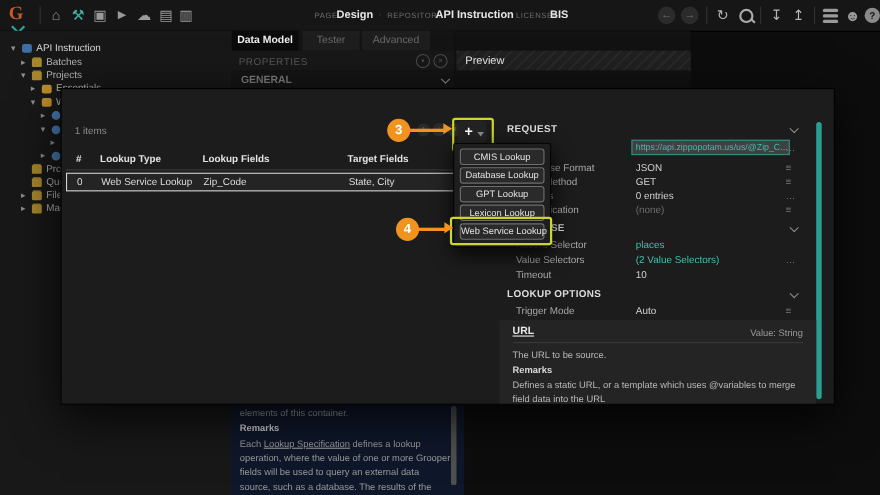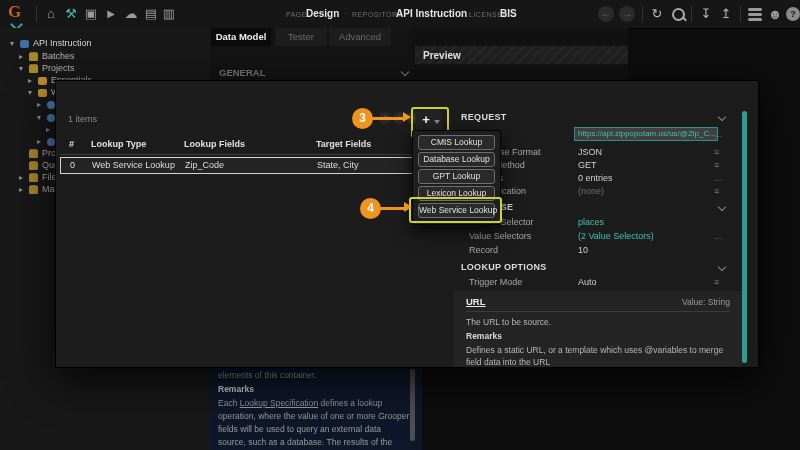--- a/index.html
+++ b/index.html
@@ -174,28 +174,33 @@
       <span class="tico folder" style="left:29px"></span>
       <span class="tlbl" style="left:42px">Machines</span>
     </div>
   </div>
 
   <div class="abs" style="left:210px;top:28px;width:203px;height:338px;background:#141414"></div>
   <div class="tab active" style="left:211px;width:60px">Data Model</div>
   <div class="tab idle" style="left:275px;width:52px">Tester</div>
   <div class="tab idle" style="left:329px;width:62px">Advanced</div>
 
+  <div class="barrow" style="top:46px;height:18px;background:#181818">
+    <span class="abs" style="left:7px;top:5px;font-size:9px;color:#585858;letter-spacing:.5px">PROPERTIES</span>
+    <span class="ringico" style="left:168px">▪</span>
+    <span class="ringico" style="left:184px">×</span>
+  </div>
   <div class="barrow" style="top:64px;height:16px;background:#141414">
     <span class="abs" style="left:9px;top:3px;font-size:9.5px;font-weight:bold;color:#7a7a7a">GENERAL</span>
     <span class="chev" style="left:192px;top:5px"></span>
   </div>
 
   <div class="abs" style="left:413px;top:28px;width:215px;height:338px;background:#121212">
     <div class="abs hatch" style="left:2px;top:18px;width:213px;height:18px;background-color:#202020">
-      <span class="abs" style="left:8px;top:4px;font-size:10px;font-weight:bold;color:#e8e8e8">Preview</span>
+      <span class="abs" style="left:8px;top:4px;font-size:10px;font-weight:normal;color:#e8e8e8">Preview</span>
     </div>
   </div>
 
   <div class="abs" style="left:210px;top:366px;width:212px;height:84px;background:#0f172a">
     <div class="abs" style="left:8px;top:4px;width:190px;font-size:8.5px;color:#9a9a9a">elements of this container.</div>
     <div class="abs" style="left:8px;top:18px;font-size:8.5px;font-weight:bold;color:#d0d0d0">Remarks</div>
     <div class="abs" style="left:8px;top:31px;width:192px;font-size:8.5px;line-height:13px;color:#9a9a9a"><span>Each </span><span style="text-decoration:underline">Lookup Specification</span><span> defines a lookup operation, where the value of one or more Grooper fields will be used to query an external data source, such as a database. The results of the query can be used to</span></div>
     <div class="abs" style="left:200px;top:3px;width:5px;height:72px;background:#505050;border-radius:2px"></div>
   </div>
 
@@ -250,21 +255,21 @@
     <span class="sect" style="left:405px;top:121px">RESPONSE</span>
     <span class="chev" style="left:663px;top:123px"></span>
 
     <span class="plabel" style="left:413px;top:136px">Record Selector</span>
     <span class="pval teal" style="left:522px;top:136px">places</span>
 
     <span class="plabel" style="left:413px;top:150px">Value Selectors</span>
     <span class="pval teal" style="left:522px;top:150px">(2 Value Selectors)</span>
     <span class="rowic" style="left:658px;top:150px">…</span>
 
-    <span class="plabel" style="left:413px;top:164px">Record</span>
+    <span class="plabel" style="left:413px;top:164px">Timeout</span>
     <span class="pval" style="left:522px;top:164px">10</span>
 
     <span class="sect" style="left:405px;top:181px">LOOKUP OPTIONS</span>
     <span class="chev" style="left:663px;top:183px"></span>
 
     <span class="plabel" style="left:413px;top:196px">Trigger Mode</span>
     <span class="pval" style="left:522px;top:196px">Auto</span>
     <span class="rowic" style="left:658px;top:196px">≡</span>
 
     <div class="abs" style="left:686px;top:30px;width:5px;height:252px;background:#2a9e93;border-radius:3px"></div>

